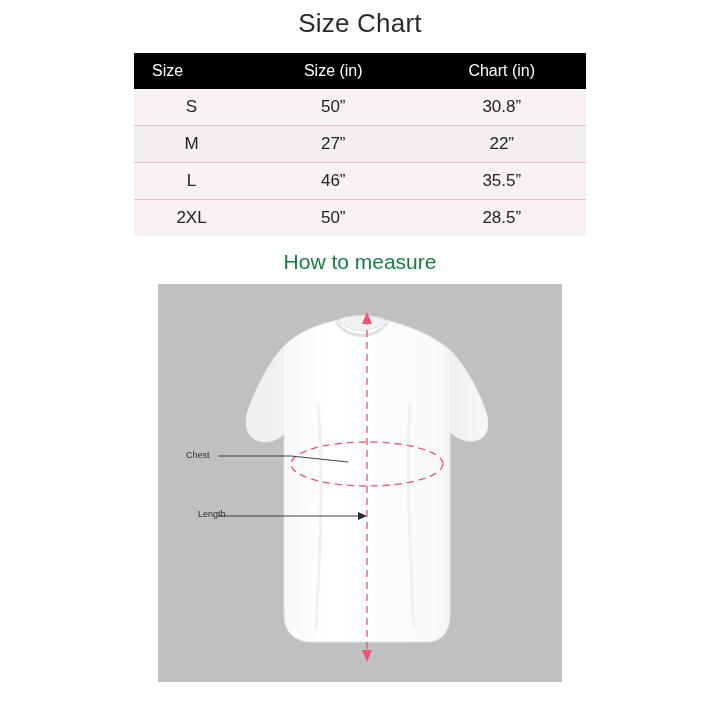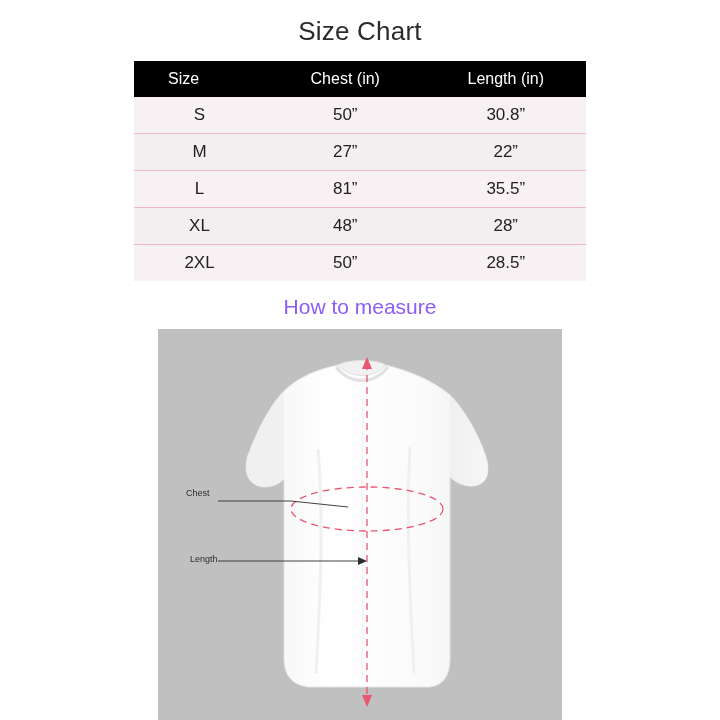--- a/index.html
+++ b/index.html
@@ -18,21 +18,21 @@
   .page {
     width: 720px;
     height: 720px;
     position: relative;
   }
   .title {
     text-align: center;
     font-size: 26px;
     font-weight: 400;
     color: #2b2b2b;
-    padding-top: 16px;
+    padding-top: 8px;
     letter-spacing: 0.2px;
   }
   .table-wrap {
     width: 452px;
     margin: 14px auto 0 auto;
   }
   table.size-table {
     width: 100%;
     border-collapse: collapse;
     table-layout: fixed;
@@ -40,21 +40,21 @@
   table.size-table th {
     background: #000000;
     color: #ffffff;
     font-weight: 400;
     font-size: 16px;
     height: 34px;
     vertical-align: middle;
   }
   table.size-table th.col-size {
     text-align: left;
-    padding-left: 34px;
+    padding-left: 18px;
     width: 96px;
   }
   table.size-table th.col-chest,
   table.size-table th.col-length {
     text-align: center;
   }
   table.size-table td {
     font-size: 17px;
     height: 34px;
     text-align: center;
@@ -68,21 +68,21 @@
   table.size-table tr.row-odd td {
     background: #f7f1f3;
   }
   table.size-table tr.row-even td {
     background: #f3eef0;
   }
   .subtitle {
     text-align: center;
     font-size: 21px;
     font-weight: 400;
-    color: #8b5cf6;
+    color: #15803d;
     margin-top: 14px;
   }
   .figure {
     position: relative;
     width: 404px;
     height: 398px;
     margin: 10px auto 0 auto;
     background: #c0c0c0;
     overflow: hidden;
   }
@@ -93,59 +93,54 @@
     width: 404px;
     height: 398px;
   }
   .label {
     position: absolute;
     font-size: 9px;
     color: #2d2d2d;
     font-family: "Liberation Sans", sans-serif;
     white-space: nowrap;
   }
-  .label-chest { left: 28px; top: 159px; }
-  .label-length { left: 32px; top: 225px; text-align: right; }
+  .label-chest { left: 28px; top: 166px; }
+  .label-length { left: 40px; top: 225px; text-align: right; }
 </style>
 </head>
 <body>
 
 <div class="page">
 
   <div class="title">Size Chart</div>
 
   <div class="table-wrap">
     <table class="size-table">
       <thead>
         <tr>
           <th class="col-size">Size</th>
-          <th class="col-chest">Chest (in)</th>
-          <th class="col-length">Length (in)</th>
+          <th class="col-chest">Size (in)</th>
+          <th class="col-length">Chart (in)</th>
         </tr>
       </thead>
       <tbody>
         <tr class="row-odd">
           <td>S</td>
           <td>50”</td>
           <td>30.8”</td>
         </tr>
         <tr class="row-even">
           <td>M</td>
           <td>27”</td>
           <td>22”</td>
         </tr>
         <tr class="row-odd">
           <td>L</td>
-          <td>81”</td>
+          <td>46”</td>
           <td>35.5”</td>
-        </tr>
-        <tr class="row-even">
-          <td>XL</td>
-          <td>48”</td>
-          <td>28”</td>
         </tr>
         <tr class="row-odd">
           <td>2XL</td>
           <td>50”</td>
           <td>28.5”</td>
         </tr>
       </tbody>
     </table>
   </div>
 

